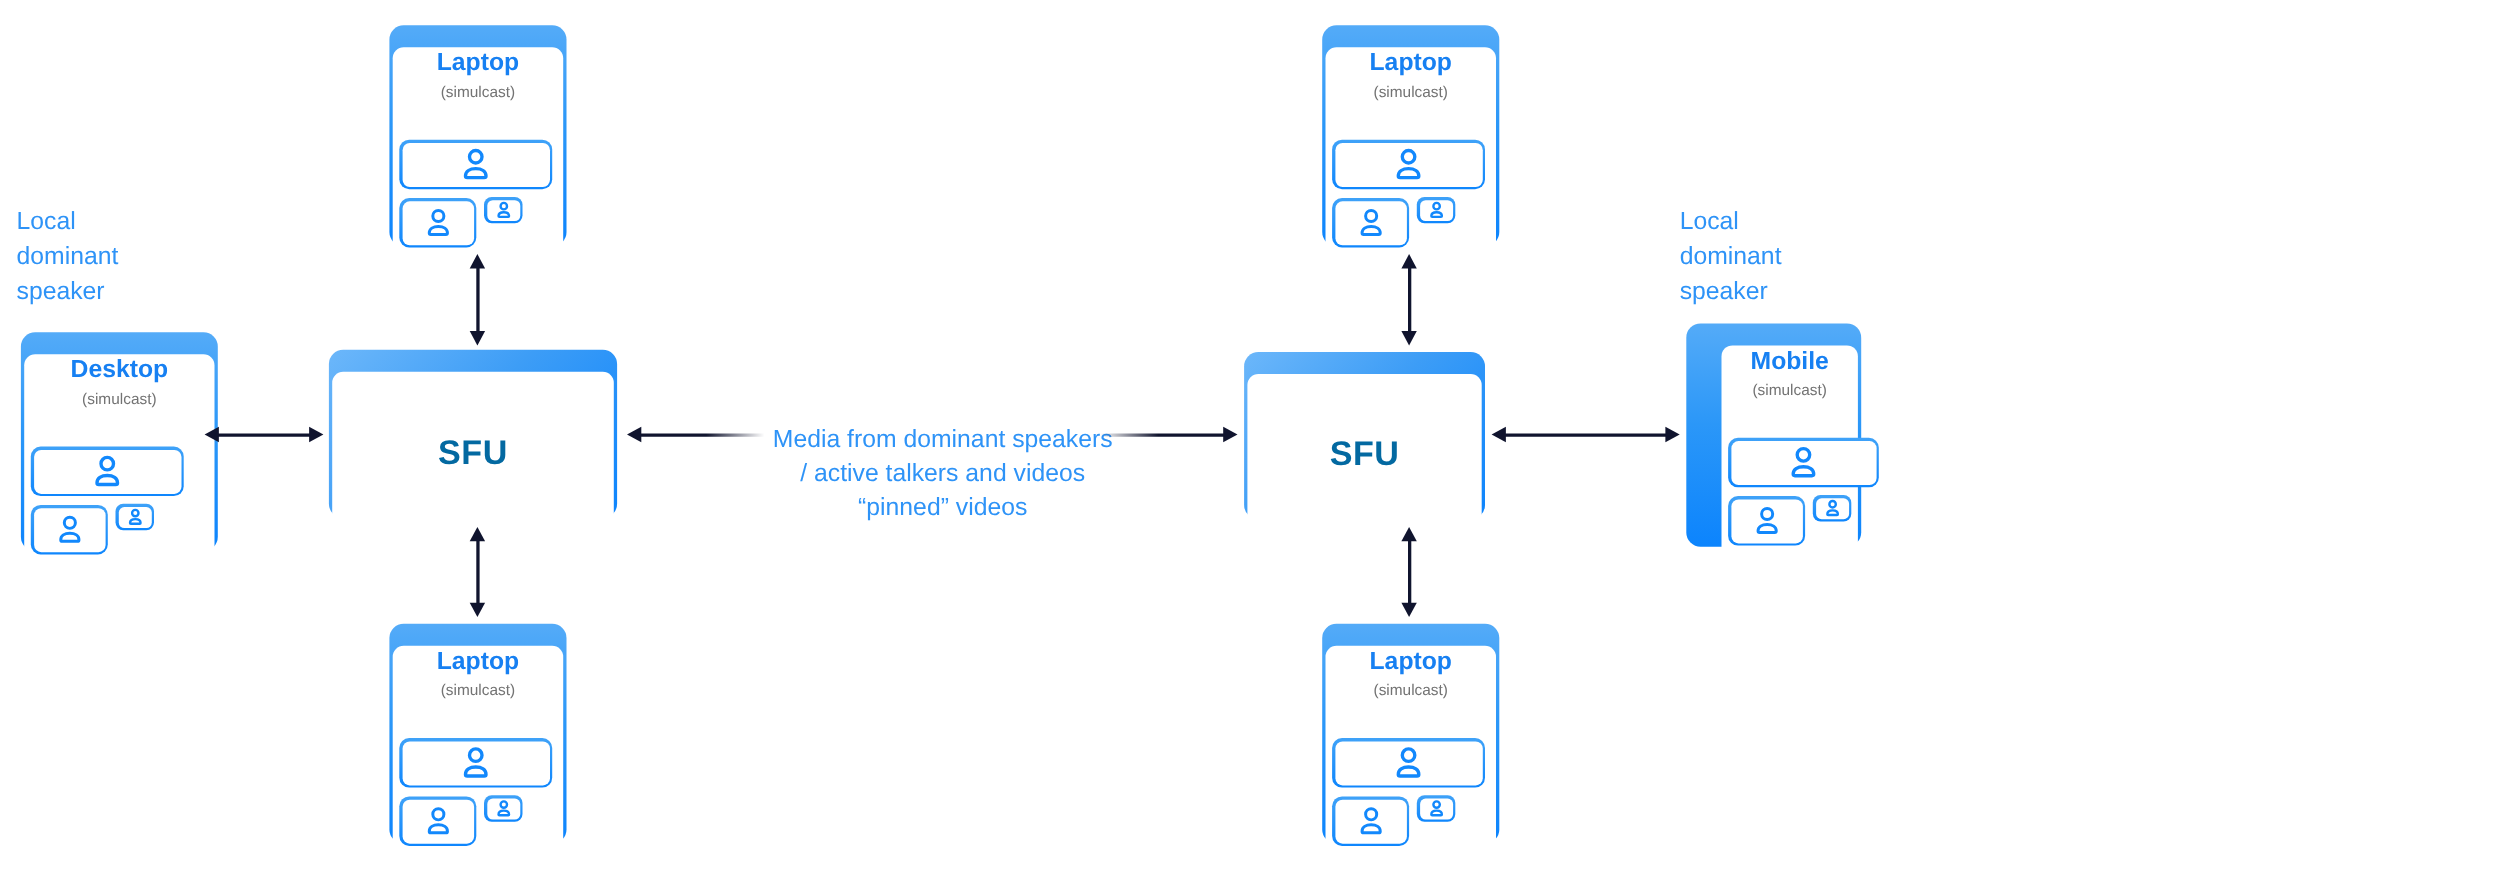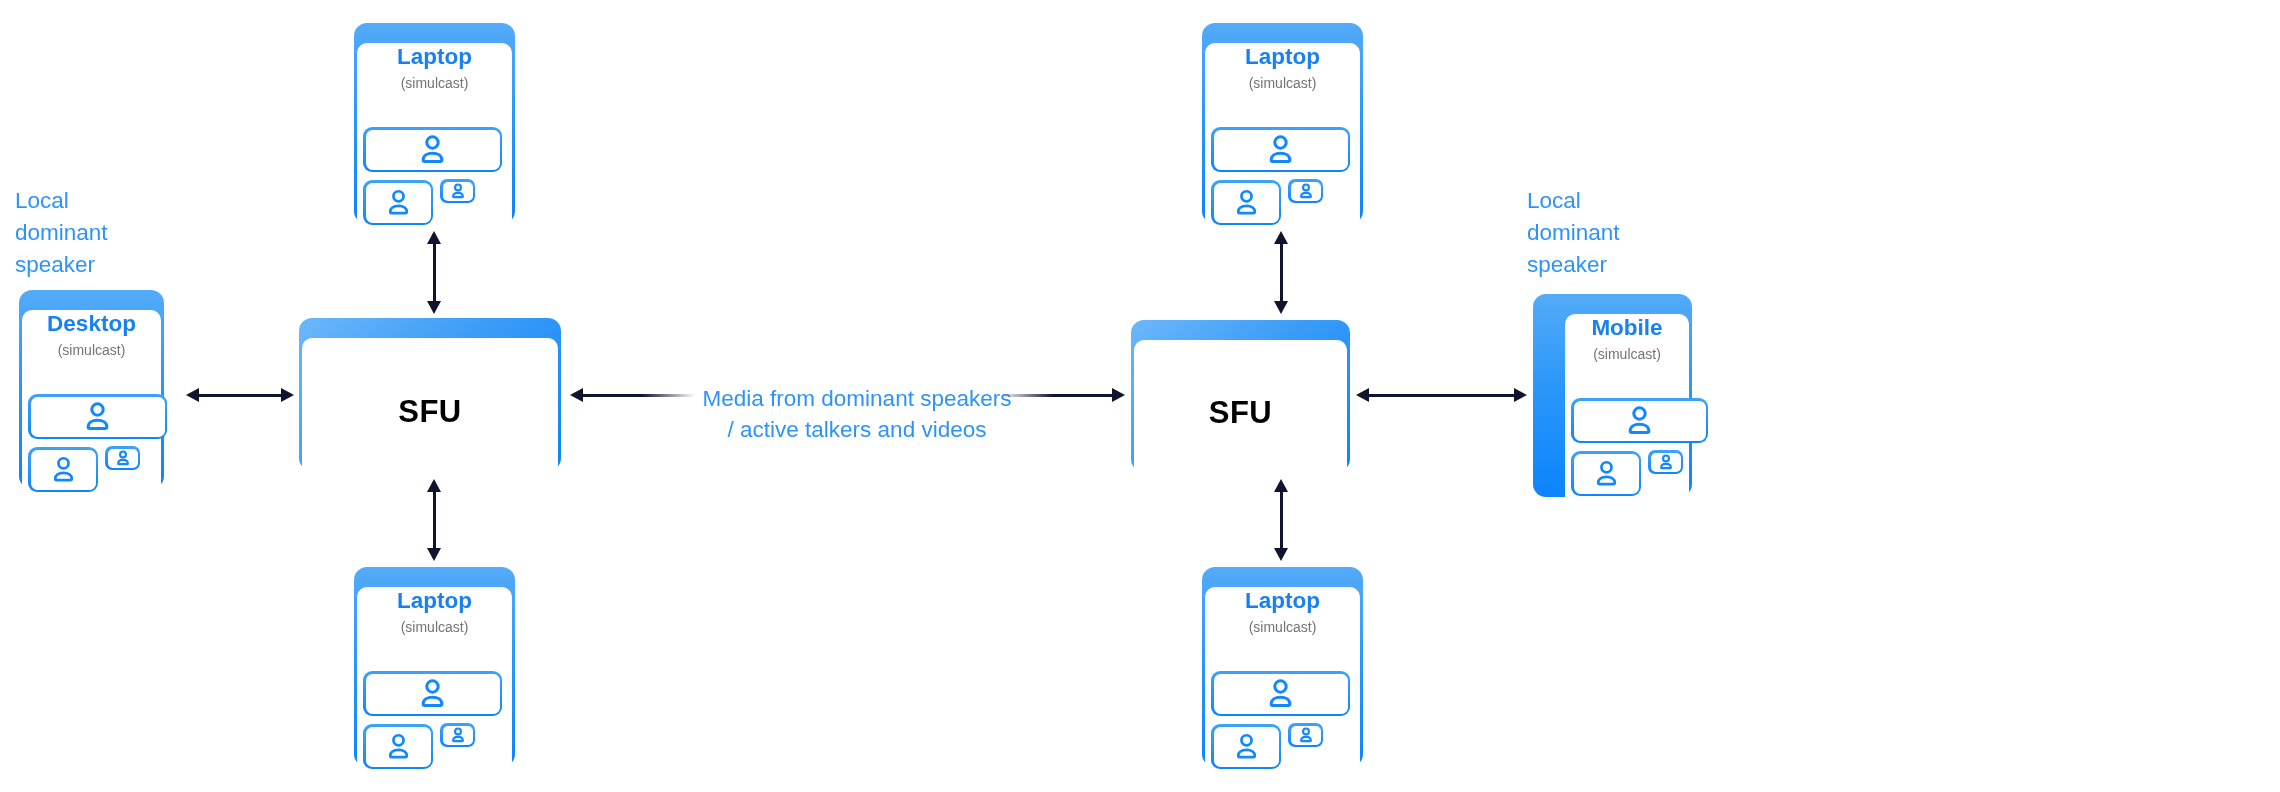--- a/index.html
+++ b/index.html
@@ -9,21 +9,21 @@
     background:#fff;
     font-family:"Liberation Sans", sans-serif;
     overflow:hidden;
   }
   
   .gbox{position:absolute;border-radius:13px;padding:3px;box-sizing:border-box;}
   .gbox>.inner{position:relative;width:100%;height:100%;background:#fff;border-radius:10px;box-sizing:border-box;margin-top:17px;}
   .device{background:linear-gradient(180deg,#54ABF8 0%,#2B97F8 45%,#0C84FD 100%);}
   .sfu{background:linear-gradient(135deg,#6CB7FA 0%,#3D9DF6 45%,#0C84FD 100%);}
   .sfu>.inner{display:flex;align-items:center;justify-content:center;}
-  .sfu-label{color:#000000;font-weight:bold;font-size:31px;letter-spacing:.5px;}
+  .sfu-label{color:#0369a1;font-weight:bold;font-size:31px;letter-spacing:.5px;}
 
   .device-title{margin-top:17px;text-align:center;font-size:22.5px;font-weight:bold;color:#1780F2;line-height:27px;}
   .device-subtitle{text-align:center;font-size:14px;color:#737373;line-height:27px;}
 
   
   .tile{position:absolute;border-radius:9px;padding:2.5px;box-sizing:border-box;
         background:linear-gradient(180deg,#3FA2F8 0%,#0E86FD 100%);}
   .tile>.tin{width:100%;height:100%;background:#fff;border-radius:6.5px;
              display:flex;align-items:center;justify-content:center;box-sizing:border-box;}
   .tile-large{left:6px;top:84px;width:139px;height:45px;}
@@ -65,21 +65,21 @@
 <body>
 
 <div class="canvas">
 
   <div class="side-label" style="left:15px;top:185px;">
     <div>Local</div>
     <div>dominant</div>
     <div>speaker</div>
   </div>
 
-  <div class="gbox device" style="left:19px;top:290px;width:145px;height:199px;">
+  <div class="gbox device" style="left:19px;top:302px;width:179px;height:199px;">
     <div class="inner">
       <div class="device-title">Desktop</div>
       <div class="device-subtitle">(simulcast)</div>
       <div class="tile tile-large">
           <div class="tin">
         <svg class="person p-lg" viewBox="0 0 24 24">
               <circle cx="12" cy="7.2" r="3.9"></circle>
               <path d="M5.6 19.2c0-2.9 2.7-4.6 6.4-4.6s6.4 1.7 6.4 4.6c0 .6-.5 1-1.1 1H6.7c-.6 0-1.1-.4-1.1-1z"></path>
             </svg>
       </div>
@@ -272,20 +272,21 @@
               <path d="M5.6 19.2c0-2.9 2.7-4.6 6.4-4.6s6.4 1.7 6.4 4.6c0 .6-.5 1-1.1 1H6.7c-.6 0-1.1-.4-1.1-1z"></path>
             </svg>
       </div>
         </div>
     </div>
   </div>
 
   <div class="media-note" style="left:642px;top:347px;margin-top:36px;">
     <div>Media from dominant speakers</div>
     <div>/ active talkers and videos</div>
+    <div>“pinned” videos</div>
   </div>
 
   <div class="varrow" style="left:426px;top:231px;height:83px;">
     <div class="head-up"></div>
       <div class="shaft"></div>
       <div class="head-down"></div>
   </div>
   <div class="varrow" style="left:426px;top:479px;height:82px;">
     <div class="head-up"></div>
       <div class="shaft"></div>

